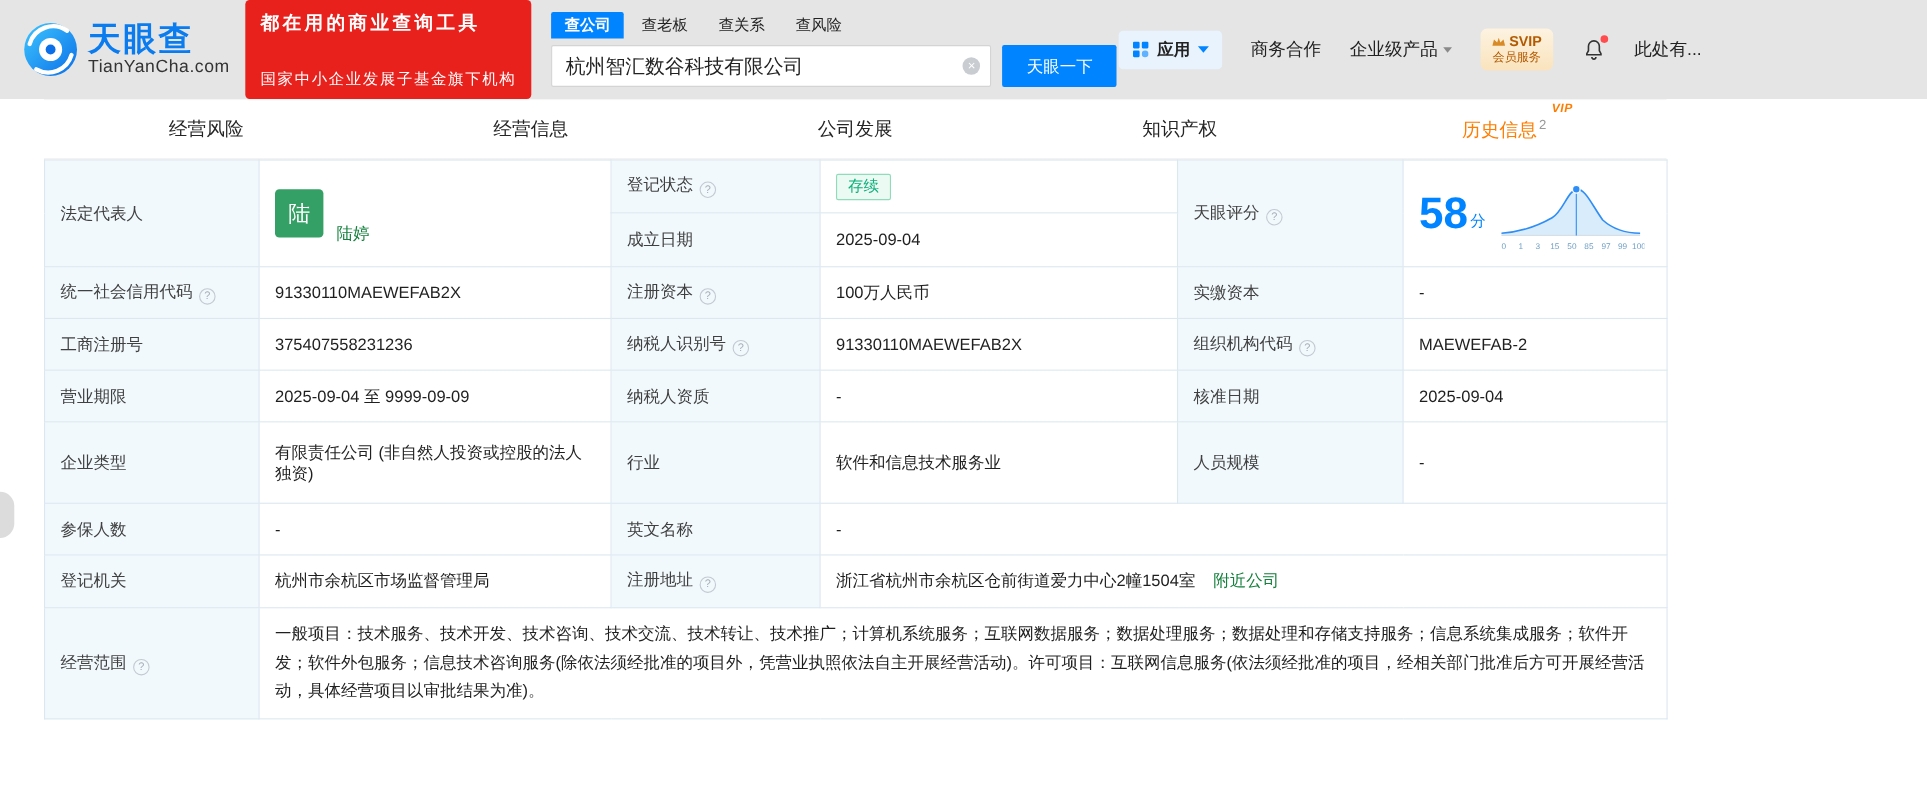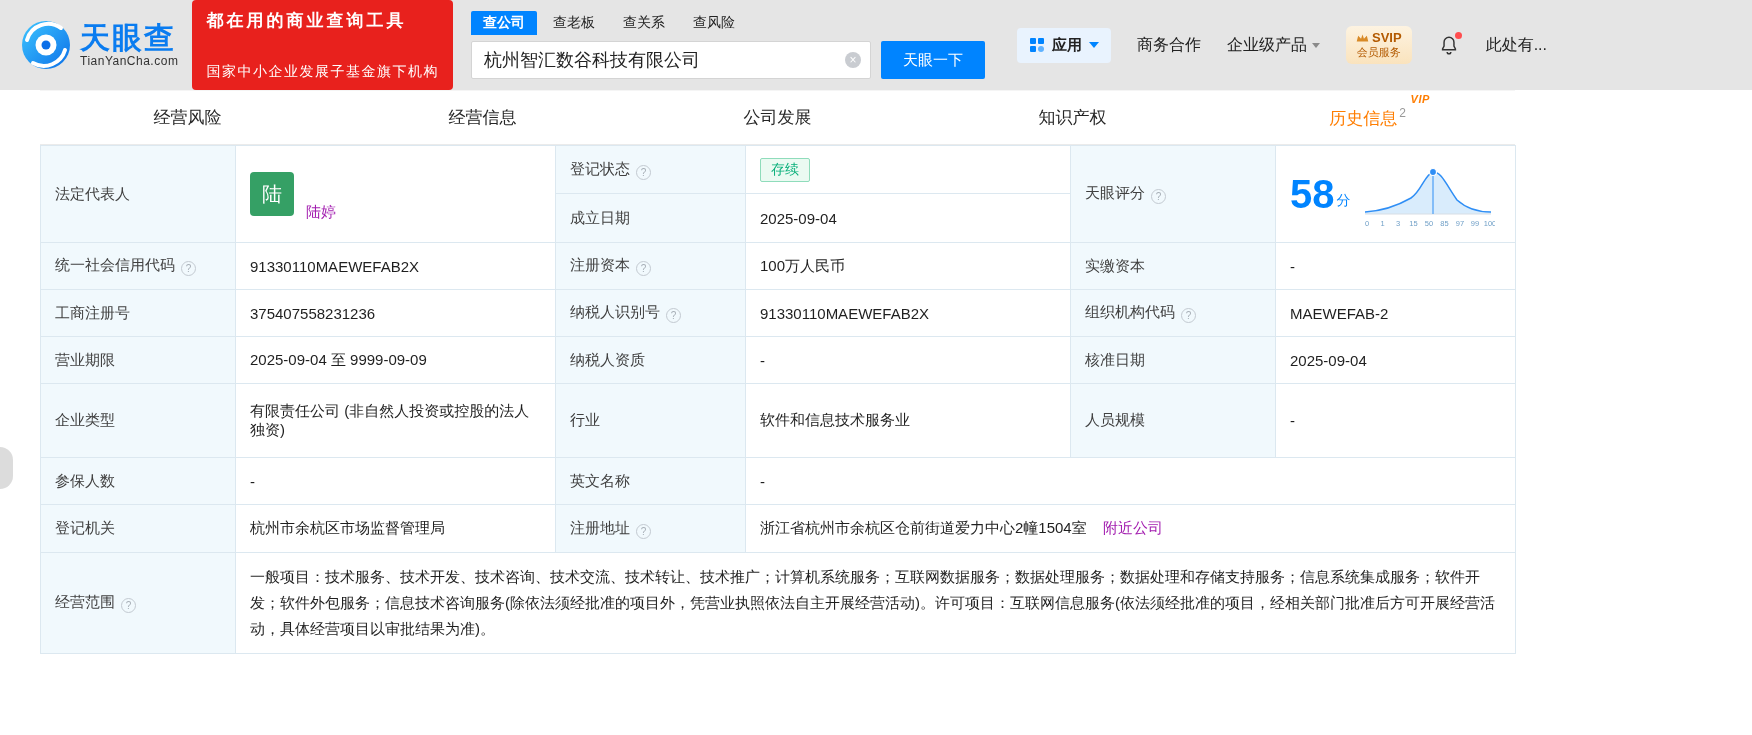--- a/index.html
+++ b/index.html
@@ -10,21 +10,21 @@
     color: #1f1f1f;
   }
   
   .hdr {
     height: 90px; display: flex; align-items: center;
     padding: 0 205px 0 20px; background: #e5e5e5;
   }
   .logo { display: flex; align-items: center; cursor: pointer; }
   .logo-txt { margin-left: 8px; display: flex; flex-direction: column; }
   .logo-name { font-size: 30px; font-weight: bold; color: #0a7cf0; line-height: 1.05; letter-spacing: 2px; }
-  .logo-dom { font-size: 12px; color: #333; letter-spacing: 0.5px; }
+  .logo-dom { font-size: 16px; color: #333; letter-spacing: 0.5px; }
   .slogan {
     margin-left: 14px; background: #e8211d; color: #fff; border-radius: 4px;
     padding: 9px 14px; line-height: 1.45;
   }
   .slogan .l1 { font-size: 17px; font-weight: bold; letter-spacing: 3px; }
   .slogan .l2 { font-size: 14px; letter-spacing: 1.5px; margin-top: 27px; }
   .search { margin-left: 18px; }
   .stabs { display: flex; align-items: center; gap: 4px; margin-bottom: 6px; }
   .stab { font-size: 14px; color: #222; padding: 3px 12px; cursor: pointer; }
   .stab.active { background: #0084ff; color: #fff; font-weight: bold; border-radius: 2px 2px 0 0; }
@@ -95,21 +95,21 @@
   .help {
     display: inline-flex; width: 15px; height: 15px; border: 1px solid #c3cad1; border-radius: 50%;
     color: #a6aeb6; font-size: 10px; align-items: center; justify-content: center;
     margin-left: 6px; vertical-align: -2px; cursor: pointer;
   }
   .rep { display: flex; align-items: center; }
   .avatar {
     width: 44px; height: 44px; background: #35a065; border-radius: 4px; color: #fff;
     font-size: 20px; display: flex; align-items: center; justify-content: center; cursor: pointer;
   }
-  .blue-link { color: #a21caf; cursor: pointer; text-decoration: none; margin-top: 36px; }
+  .blue-link { color: #15803d; cursor: pointer; text-decoration: none; margin-top: 36px; }
   .rep .blue-link { margin-left: 12px; }
   .badge-green {
     display: inline-block; padding: 2px 10px; font-size: 14px; color: #0bb07b;
     background: #ebfaf2; border: 1px solid #8fdcbb; border-radius: 2px;
   }
   .score-cell { display: flex; align-items: center; }
   .score-num { font-size: 40px; font-weight: bold; color: #0084ff; line-height: 1; }
   .score-unit { font-size: 14px; color: #0084ff; margin: 14px 0 0 2px; }
   .score-chart { margin-left: 12px; }
   .scope { line-height: 26px; }

